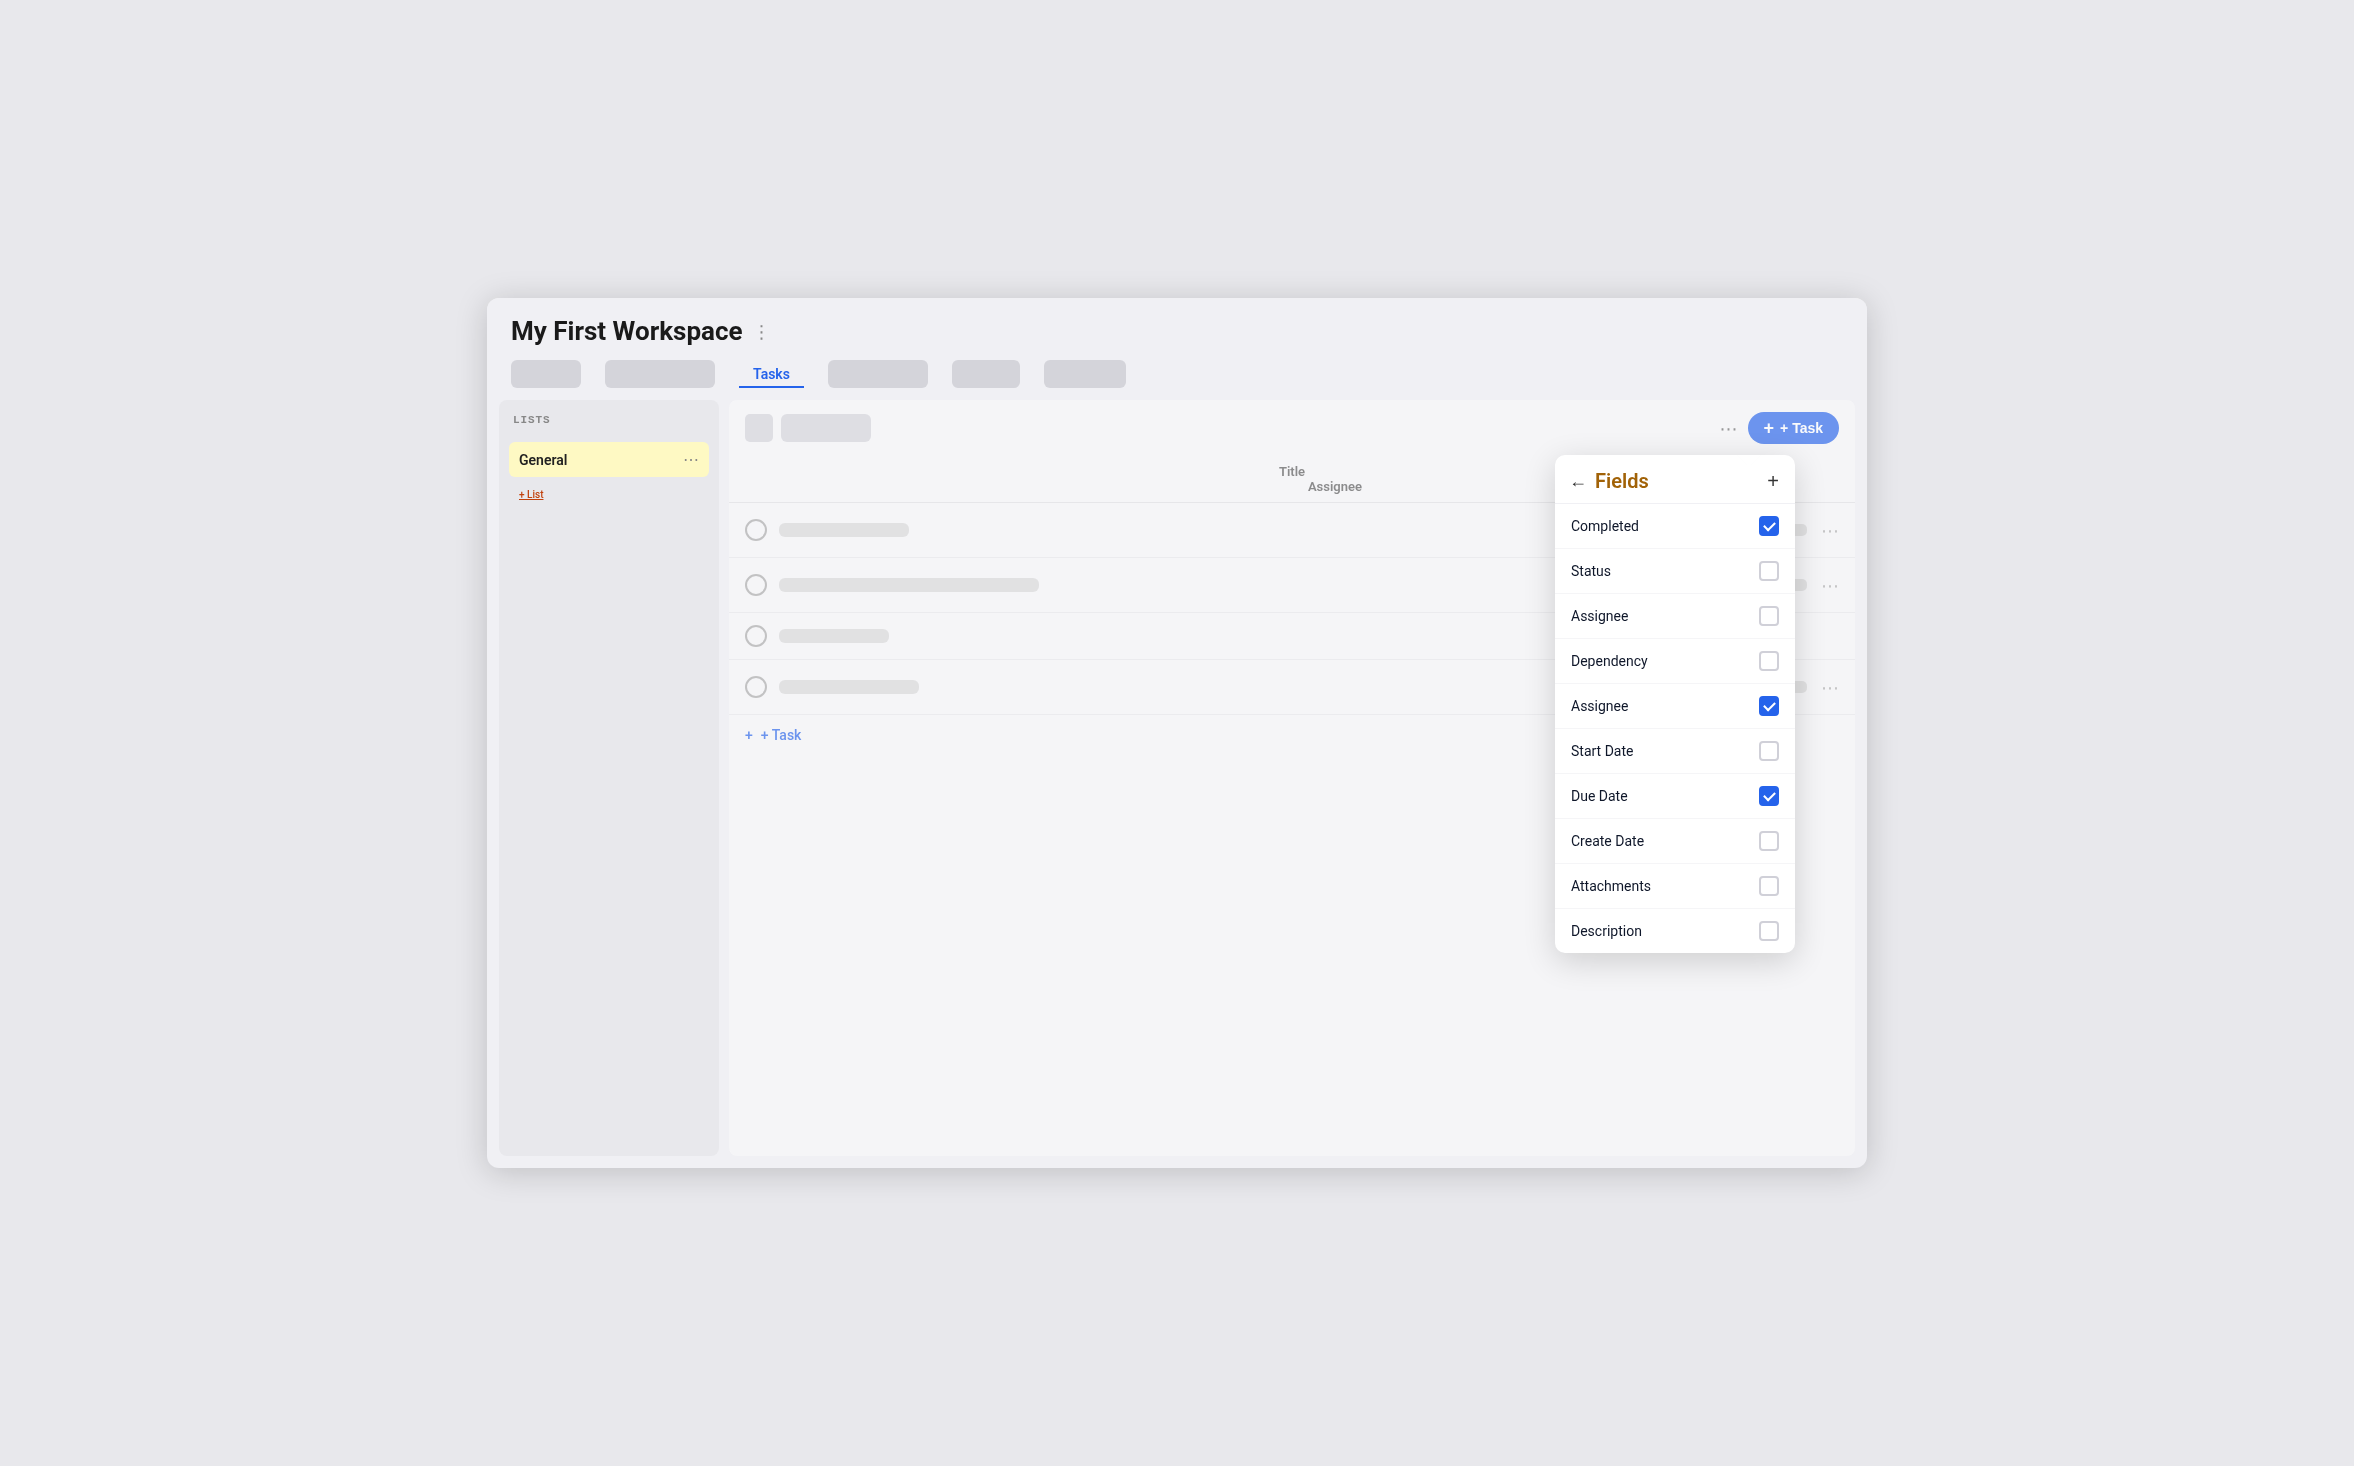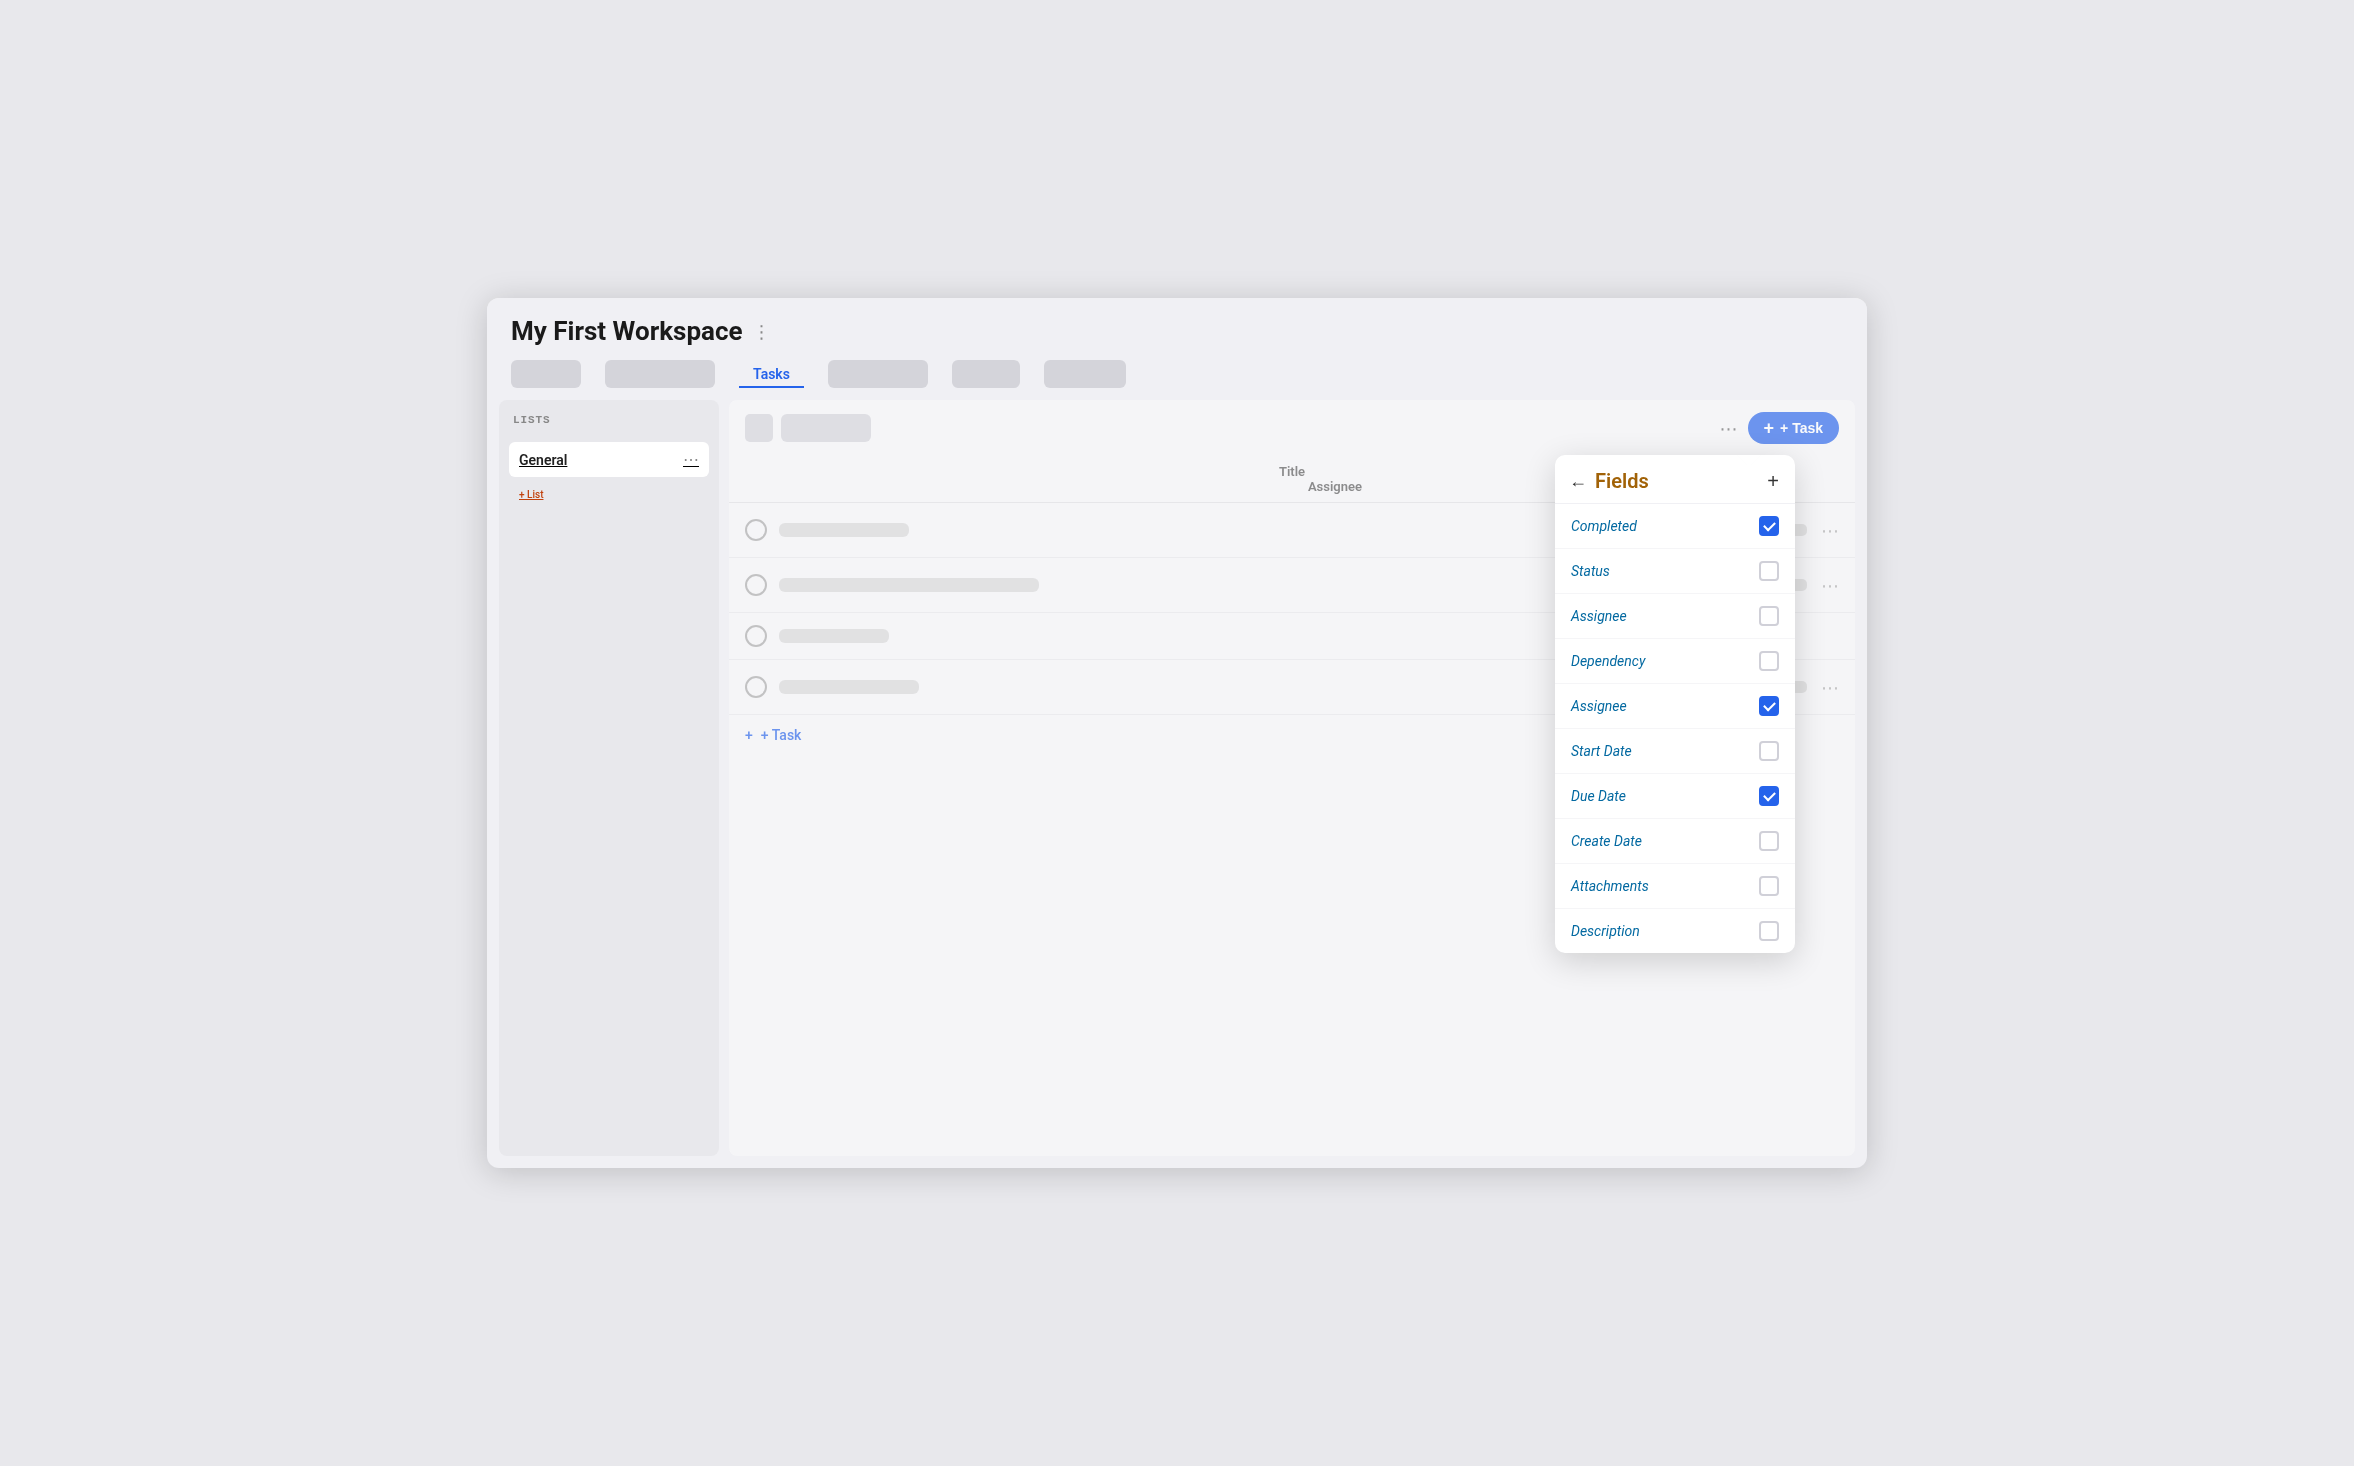--- a/index.html
+++ b/index.html
@@ -96,24 +96,23 @@
       margin-bottom: 16px;
       padding-left: 4px;
       font-family: Liberation Mono, monospace;
     }
     .sidebar-item {
       display: flex;
       align-items: center;
       justify-content: space-between;
       padding: 8px 10px;
       border-radius: 6px;
-      background: #ffffff;
+      background: #fef9c3;
       cursor: pointer;
       margin-bottom: 4px;
-      text-decoration: underline;
     }
     .sidebar-item-label {
       font-size: 14px;
       font-weight: 600;
       color: #222;
     }
     .sidebar-item-icon {
       color: #888;
       font-size: 16px;
     }
@@ -349,23 +348,22 @@
     .field-item {
       display: flex;
       align-items: center;
       justify-content: space-between;
       padding: 12px 16px;
       border-bottom: 1px solid #f5f5f7;
       cursor: pointer;
     }
     .field-item-label {
       font-size: 14px;
-      color: #0369a1;
+      color: #0f172a;
       font-weight: 400;
-      font-style: italic;
     }
     .field-checkbox {
       width: 20px;
       height: 20px;
       border-radius: 4px;
       border: 2px solid #d0d0d8;
       display: flex;
       align-items: center;
       justify-content: center;
       flex-shrink: 0;

